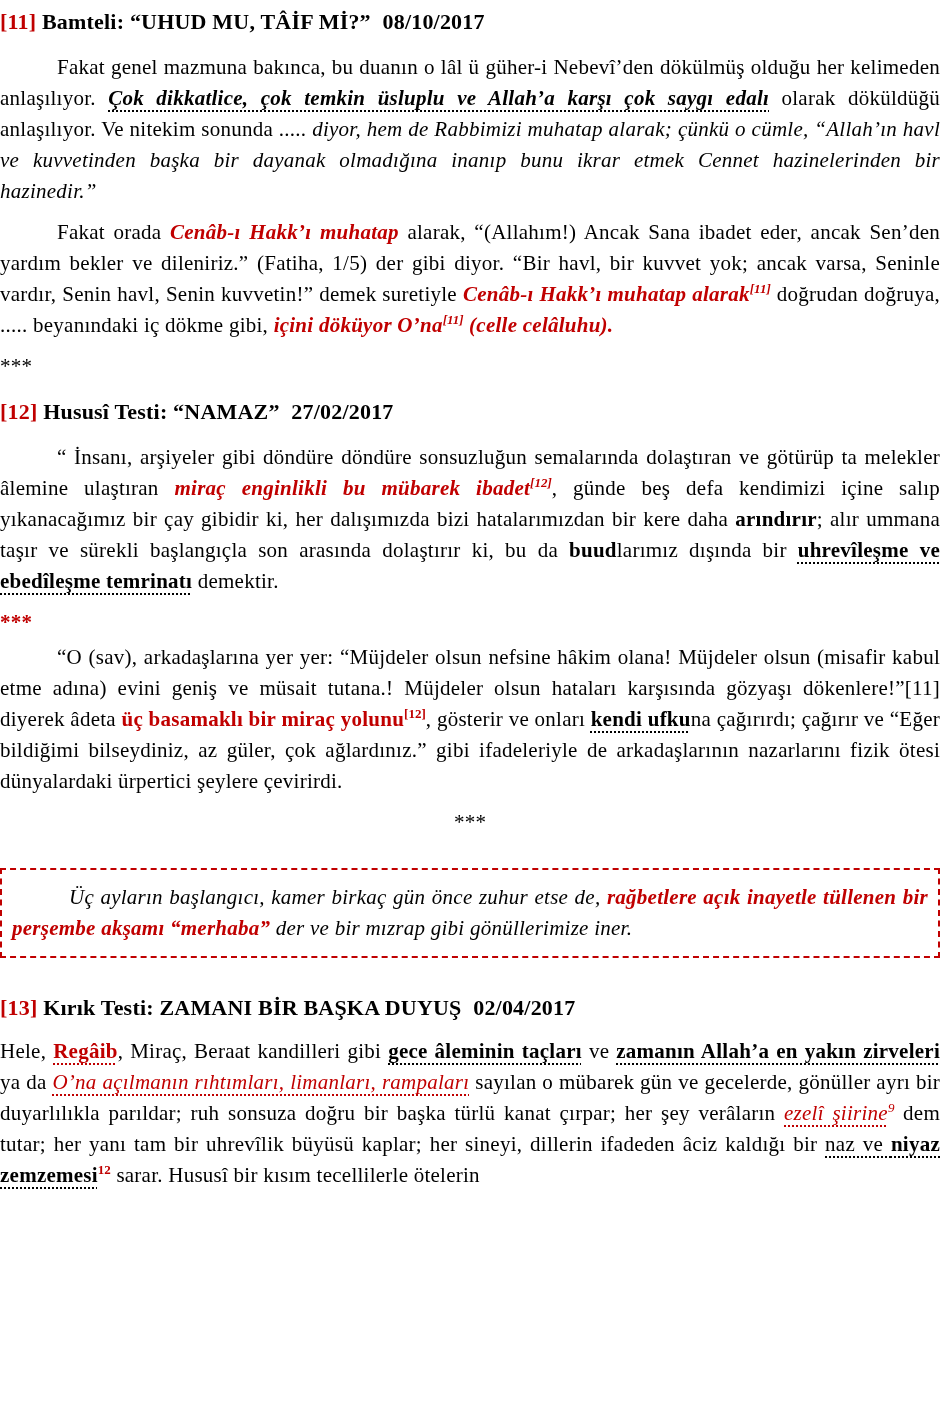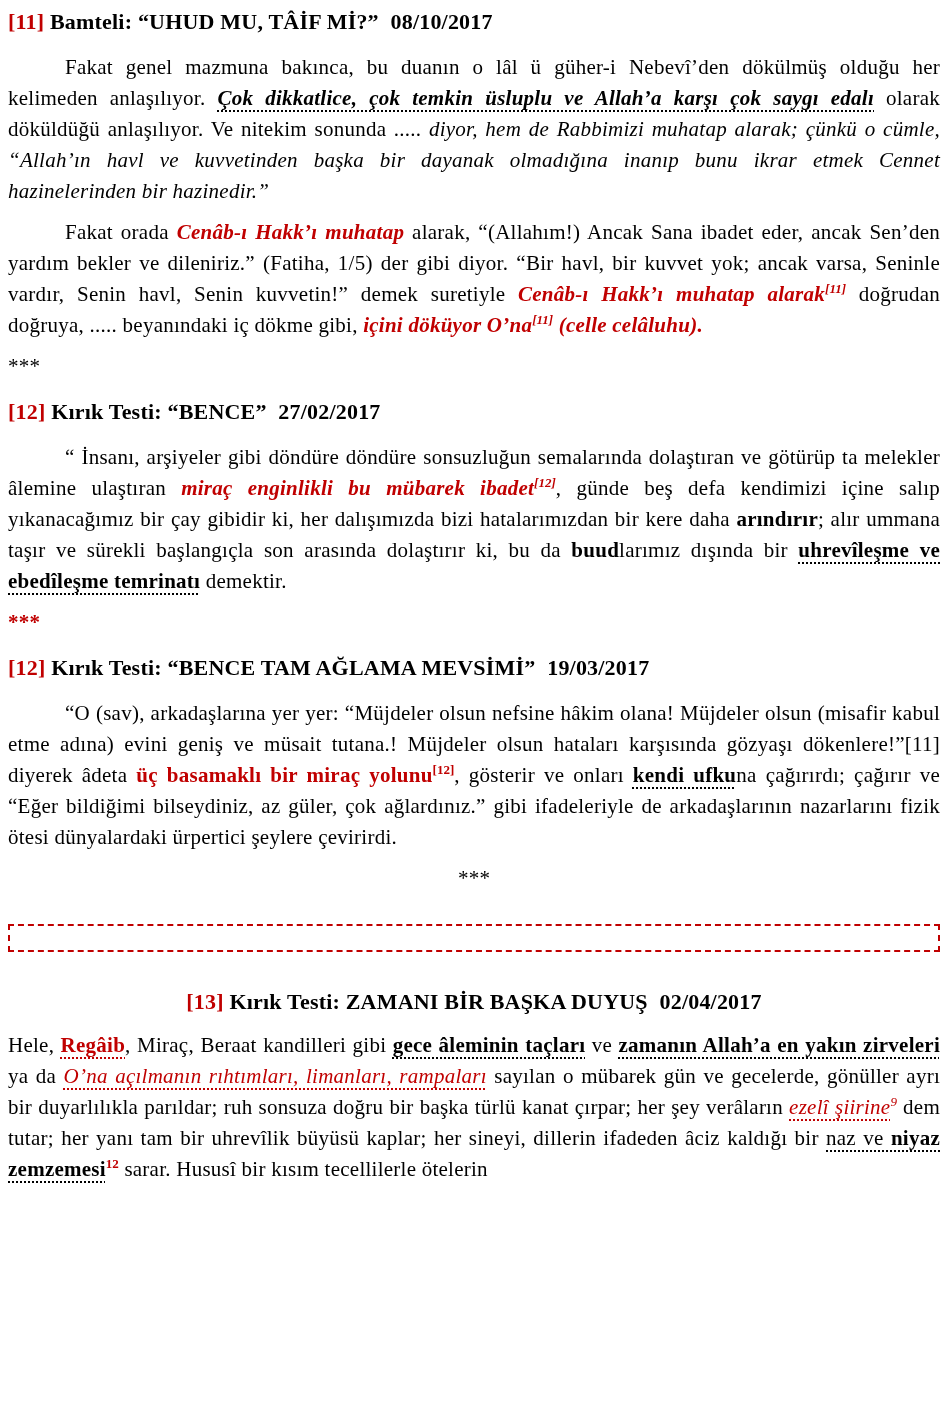--- a/index.html
+++ b/index.html
@@ -1,18 +1,18 @@
 <!DOCTYPE html>
 <html lang="tr"><head>
 <meta charset="utf-8">
 <style>
   html,body{margin:0;padding:0;background:#ffffff;}
   .page{
     width:948px;height:1401px;box-sizing:border-box;overflow:hidden;
-    padding:6px 8px 8px 8px;background:#ffffff;color:#000000;
+    padding:6px 8px 8px 0;background:#ffffff;color:#000000;
     font-family:"Liberation Serif","DejaVu Serif",serif;
     font-size:21px;line-height:31px;letter-spacing:0.25px;
   }
   .sec-heading{
     font-size:22px;font-weight:bold;line-height:28px;
     margin:16px 0 16px 0;letter-spacing:0.2px;
   }
   .sec-heading.first{margin-top:2px;}
   .heading-date{margin-left:6px;}
   .red{color:#c00000;}
@@ -30,60 +30,56 @@
   .sep{margin:4px 0 4px 0;}
   .sep-red{color:#c00000;font-weight:bold;}
   .sep-center{text-align:center;margin:4px 0 4px 0;}
   .quote-box{
     border:2px dashed #c00000;
     margin:30px 0 36px 0;
     padding:12px 10px 12px 10px;
   }
   .quote-box .body-para{margin:0 0 14px 0;}
   .quote-box .body-para:last-child{margin-bottom:0;}
-  .final-heading{margin:14px 0 14px 0;text-align:center;}
+  .final-heading{margin:14px 0 14px 0;}
 </style>
 </head>
 <body>
 
 <div class="page">
 
   <h2 class="sec-heading first">
     <span class="red">[11]</span>
     <span>Bamteli: “UHUD MU, TÂİF Mİ?”</span>
     <span class="heading-date">08/10/2017</span>
   </h2>
 
   <p class="body-para indent"><span>Fakat genel mazmuna bakınca, bu duanın o lâl ü güher-i Nebevî’den dökülmüş olduğu her kelimeden anlaşılıyor. </span><span class="bold italic du">Çok dikkatlice, çok temkin üsluplu ve Allah’a karşı çok saygı edalı</span><span> olarak döküldüğü anlaşılıyor. Ve nitekim sonunda ..... </span><span class="italic">diyor, hem de Rabbimizi muhatap alarak; çünkü o cümle, “Allah’ın havl ve kuvvetinden başka bir dayanak olmadığına inanıp bunu ikrar etmek Cennet hazinelerinden bir hazinedir.”</span></p>
 
   <p class="body-para indent"><span>Fakat orada </span><span class="red bold italic">Cenâb-ı Hakk’ı muhatap</span><span> alarak, “(Allahım!) Ancak Sana ibadet eder, ancak Sen’den yardım bekler ve dileniriz.” (Fatiha, 1/5) der gibi diyor. “Bir havl, bir kuvvet yok; ancak varsa, Seninle vardır, Senin havl, Senin kuvvetin!” demek suretiyle </span><span class="red bold italic">Cenâb-ı Hakk’ı muhatap alarak</span><span class="red bold italic sup">[11]</span><span> doğrudan doğruya, ..... beyanındaki iç dökme gibi, </span><span class="red bold italic">içini döküyor O’na</span><span class="red bold italic sup">[11]</span><span class="red bold italic"> (celle celâluhu).</span></p>
 
   <p class="sep">***</p>
 
   <h2 class="sec-heading">
     <span class="red">[12]</span>
-    <span>Kırık Testi: “BENCE”</span>
+    <span>Hususî Testi: “NAMAZ”</span>
     <span class="heading-date">27/02/2017</span>
   </h2>
 
   <p class="body-para indent"><span>“ İnsanı, arşiyeler gibi döndüre döndüre sonsuzluğun semalarında dolaştıran ve götürüp ta melekler âlemine ulaştıran </span><span class="red bold italic">miraç enginlikli bu mübarek ibadet</span><span class="red bold italic sup">[12]</span><span>, günde beş defa kendimizi içine salıp yıkanacağımız bir çay gibidir ki, her dalışımızda bizi hatalarımızdan bir kere daha </span><span class="bold">arındırır</span><span>; alır ummana taşır ve sürekli başlangıçla son arasında dolaştırır ki, bu da </span><span class="bold">buud</span><span>larımız dışında bir </span><span class="bold du">uhrevîleşme ve ebedîleşme temrinatı</span><span> demektir.</span></p>
 
   <p class="sep sep-red">***</p>
 
-  <h2 class="sec-heading">
-    <span class="red">[12]</span>
-    <span>Kırık Testi: “BENCE TAM AĞLAMA MEVSİMİ”</span>
-    <span class="heading-date">19/03/2017</span>
-  </h2>
 
   <p class="body-para indent"><span>“O (sav), arkadaşlarına yer yer: “Müjdeler olsun nefsine hâkim olana! Müjdeler olsun (misafir kabul etme adına) evini geniş ve müsait tutana.! Müjdeler olsun hataları karşısında gözyaşı dökenlere!”[11] diyerek âdeta </span><span class="red bold">üç basamaklı bir miraç yolunu</span><span class="red bold sup">[12]</span><span>,  gösterir ve onları </span><span class="bold du">kendi ufku</span><span>na çağırırdı; çağırır ve “Eğer bildiğimi bilseydiniz, az güler, çok ağlardınız.” gibi ifadeleriyle de arkadaşlarının nazarlarını fizik ötesi dünyalardaki ürpertici şeylere çevirirdi.</span></p>
 
   <p class="sep sep-center">***</p>
 
   <div class="quote-box">
+    <p class="body-para indent"><span class="italic">Üç ayların başlangıcı, kamer birkaç gün önce zuhur etse de, </span><span class="red bold italic">rağbetlere açık inayetle tüllenen bir perşembe akşamı “merhaba”</span><span class="italic"> der ve bir mızrap gibi gönüllerimize iner.</span></p>
   </div>
 
   <h2 class="sec-heading final-heading">
     <span class="red">[13]</span>
     <span>Kırık Testi: ZAMANI BİR BAŞKA DUYUŞ</span>
     <span class="heading-date">02/04/2017</span>
   </h2>
 
   <p class="body-para"><span>Hele, </span><span class="red bold du">Regâib</span><span>, Miraç, Beraat kandilleri gibi </span><span class="bold du">gece âleminin taçları</span><span> ve </span><span class="bold du">zamanın Allah’a en yakın zirveleri</span><span> ya da </span><span class="red italic du">O’na açılmanın rıhtımları, limanları, rampaları</span><span> sayılan o mübarek gün ve gecelerde, gönüller ayrı bir duyarlılıkla parıldar; ruh sonsuza doğru bir başka türlü kanat çırpar; her şey verâların </span><span class="red italic du">ezelî şiirine</span><span class="red italic sup">9</span><span>  dem tutar; her yanı tam bir uhrevîlik büyüsü kaplar; her sineyi, dillerin ifadeden âciz kaldığı bir </span><span class="du">naz ve </span><span class="bold du">niyaz zemzemesi</span><span class="red bold sup">12</span><span>   sarar. Hususî bir kısım tecellilerle ötelerin</span></p>
 

